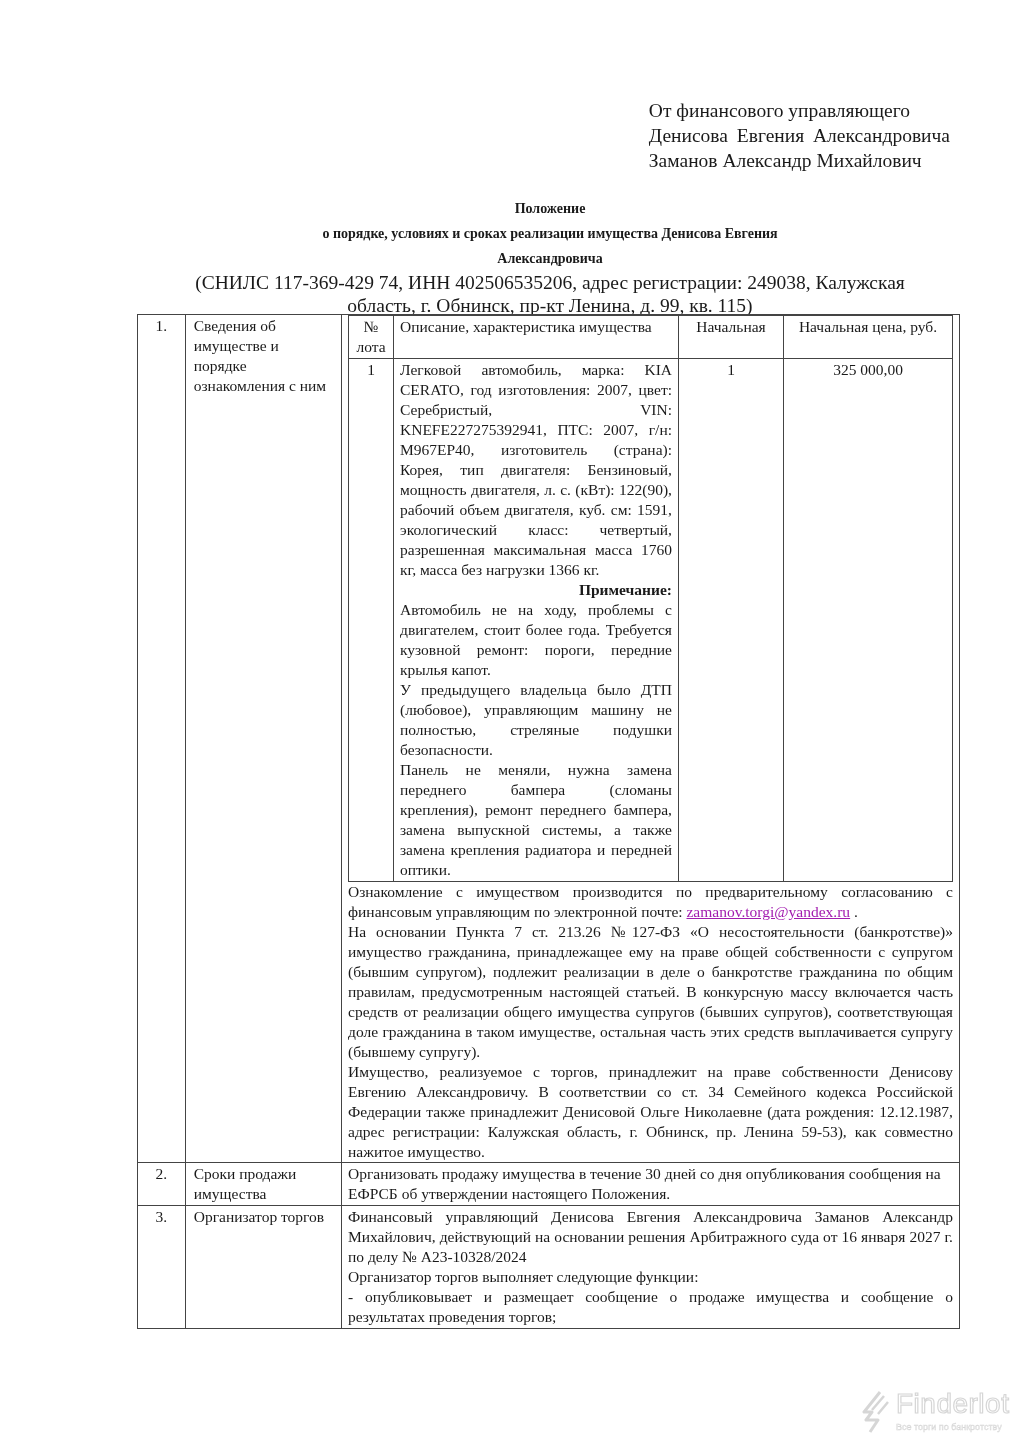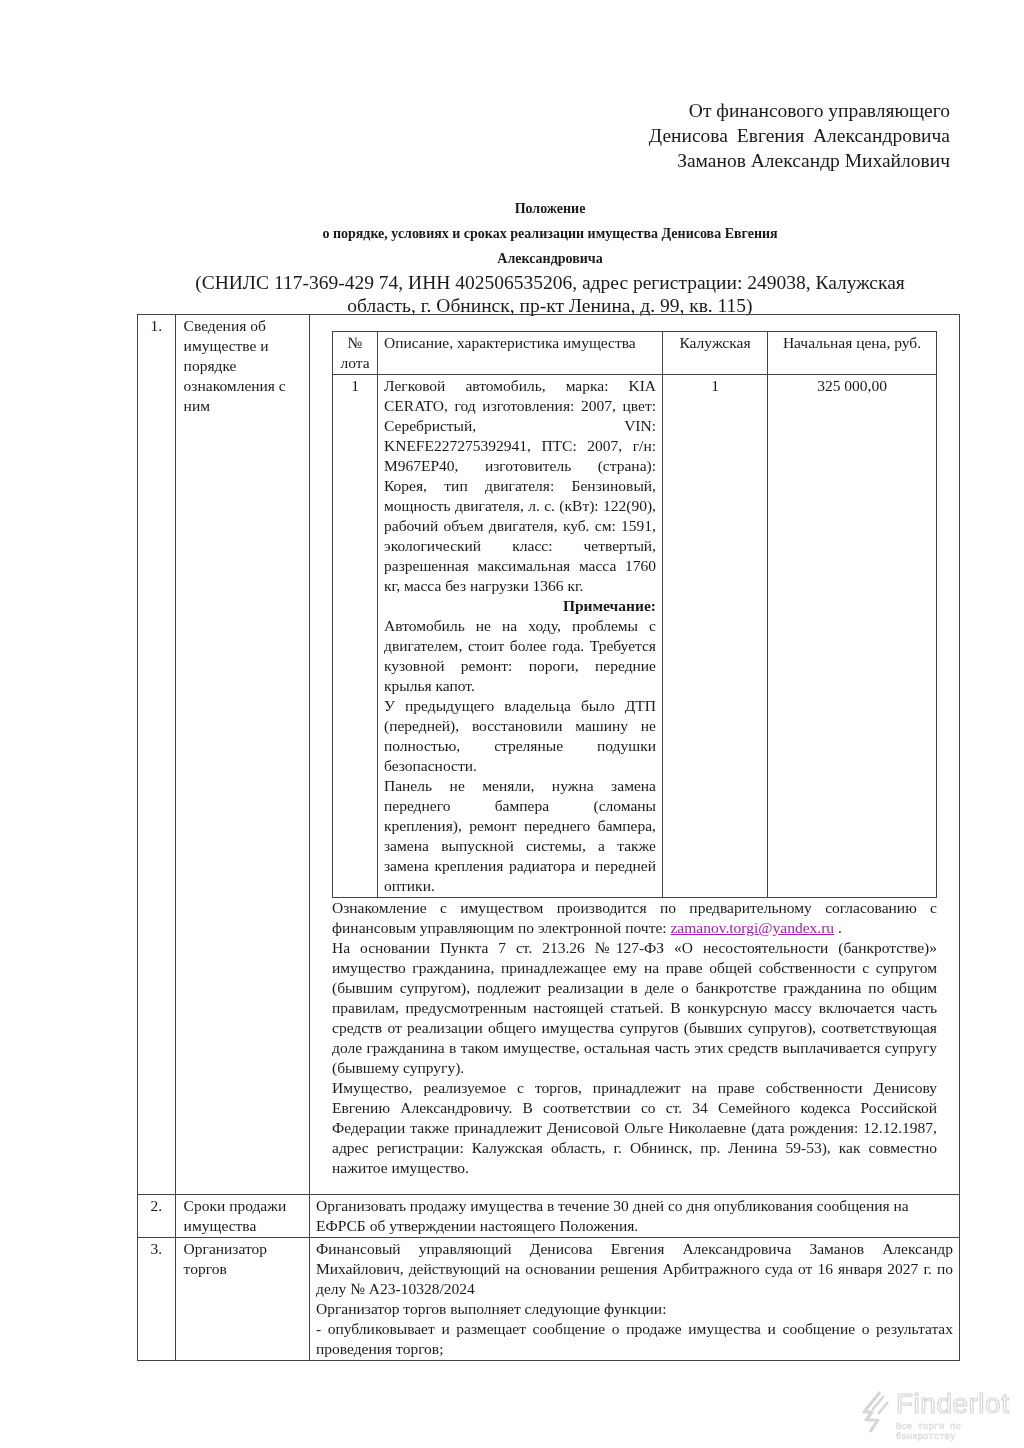--- a/index.html
+++ b/index.html
@@ -1,40 +1,40 @@
 <!DOCTYPE html>
 <html><head>
 <meta charset="utf-8">
 <style>
   html, body { margin:0; padding:0; background:#ffffff; }
   body { width:1024px; height:1448px; position:relative; overflow:hidden;
          font-family:"Liberation Serif", "DejaVu Serif", serif; color:#1a1a1a; }
-  .from { position:absolute; right:74px; top:98px; text-align:right; font-size:19.5px; line-height:25px; }
+  .from { position:absolute; right:74px; top:98px; text-align:left; font-size:19.5px; line-height:25px; }
   .title-block { position:absolute; left:140px; width:820px; top:196px; text-align:center; }
   .t-bold { font-weight:bold; font-size:14px; line-height:25px; }
   .t-sub { font-size:19.5px; line-height:23px; }
   table.main { position:absolute; left:137px; top:314px; width:823px; border-collapse:collapse; font-size:15.5px; line-height:20px; }
   table.main > tbody > tr > td { border:1.5px solid #444; vertical-align:top; padding:1px 6px; }
   td.num { width:36px; text-align:center; }
   td.sec { width:144px; padding-left:8px !important; }
-  td.body { padding:16px !important; }
+  td.body { padding:0 !important; }
   table.lots { border-collapse:collapse; width:605px; margin-left:0; font-size:15.5px; line-height:20px; }
   table.lots td { border:1.5px solid #444; vertical-align:top; padding:1px 6px; }
   table.lots td.c-no { width:32px; text-align:center; }
   table.lots td.c-desc { width:272px; text-align:justify; }
   table.lots td.c-qty { width:92px; text-align:center; }
   table.lots td.c-price { text-align:center; }
   .para { text-align:justify; padding:0 6px; }
   .note-title { text-align:right; font-weight:bold; }
   a.email { color:#a21caf; text-decoration:underline; }
   .wm { position:absolute; left:856px; top:1384px; width:160px; height:56px; opacity:0.55; }
   .wm-logo { position:absolute; left:4px; top:6px; }
   .wm-name { position:absolute; left:40px; top:4px; font-family:"Liberation Sans", sans-serif; font-size:28px; color:#ffffff;
              -webkit-text-stroke:1.2px #b5b5b5; letter-spacing:0.5px; }
-  .wm-tag { position:absolute; left:40px; top:38px; font-family:Liberation Mono, monospace; font-size:9px; color:#ffffff;
+  .wm-tag { position:absolute; left:40px; top:38px; font-family:Liberation Sans, sans-serif; font-size:9px; color:#ffffff;
             -webkit-text-stroke:0.5px #b5b5b5; }
 </style>
 </head>
 <body>
 
 <div class="from">
   <div>От финансового управляющего</div>
   <div style="word-spacing:4px;">Денисова  Евгения  Александровича</div>
   <div>Заманов Александр Михайлович</div>
 </div>
@@ -53,30 +53,30 @@
     <tr>
       <td class="num">1.</td>
       <td class="sec" style="width:144px;">Сведения об имуществе и порядке ознакомления с ним</td>
       <td class="body">
         <div style="padding:0 6px 0 6px;">
           <table class="lots">
             <tbody>
                 <tr>
               <td class="c-no">№ лота</td>
               <td class="c-desc" style="text-align:left;">Описание, характеристика имущества</td>
-              <td class="c-qty">Калужская</td>
+              <td class="c-qty">Начальная</td>
               <td class="c-price">Начальная цена, руб.</td>
             </tr>
             <tr>
               <td class="c-no">1</td>
               <td class="c-desc">
                 <div>Легковой автомобиль, марка: KIA CERATO, год изготовления: 2007, цвет: Серебристый, VIN: KNEFE227275392941, ПТС: 2007, г/н: М967ЕР40, изготовитель (страна): Корея, тип двигателя: Бензиновый, мощность двигателя, л. с. (кВт): 122(90), рабочий объем двигателя, куб. см: 1591, экологический класс: четвертый, разрешенная максимальная масса 1760 кг, масса без нагрузки 1366 кг.</div>
                 <div class="note-title">Примечание:</div>
                 <div>Автомобиль не на ходу, проблемы с двигателем, стоит более года. Требуется кузовной ремонт: пороги, передние крылья капот.</div>
-                <div>У предыдущего владельца было ДТП (передней), восстановили машину не полностью, стреляные подушки безопасности.</div>
+                <div>У предыдущего владельца было ДТП (любовое), управляющим машину не полностью, стреляные подушки безопасности.</div>
                 <div>Панель не меняли, нужна замена переднего бампера (сломаны крепления), ремонт переднего бампера, замена выпускной системы, а также замена крепления радиатора и передней оптики.</div>
               </td>
               <td class="c-qty">1</td>
               <td class="c-price">325 000,00</td>
             </tr>
           </tbody>
             </table>
         </div>
         <div class="para">
           <span>Ознакомление с имуществом производится по предварительному согласованию с финансовым управляющим по электронной почте:</span>

